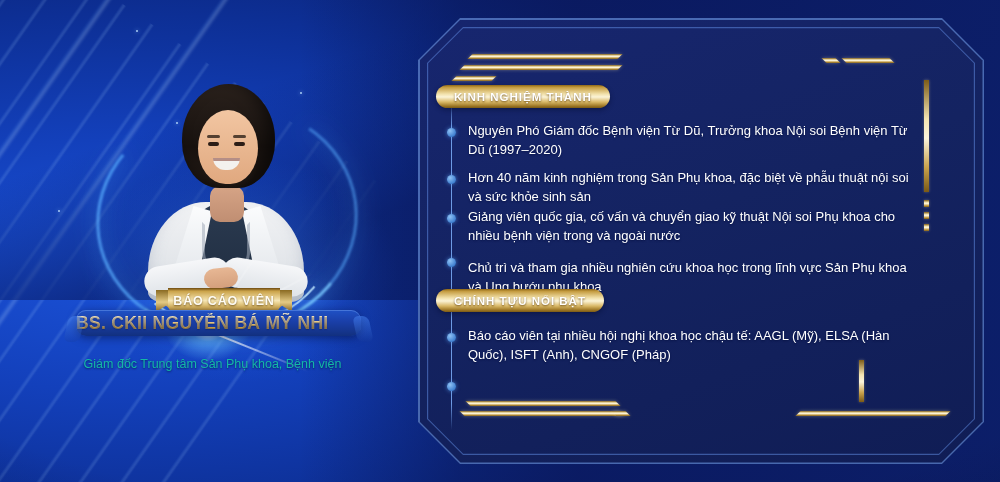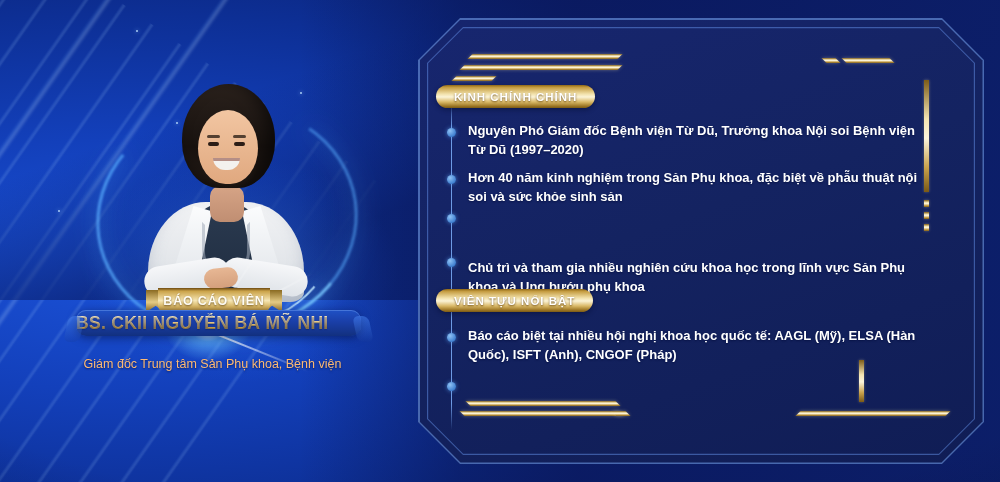--- a/index.html
+++ b/index.html
@@ -178,21 +178,21 @@
     border-radius: 10px; transform: rotate(-6deg);
   }
   .p-steth {
     position:absolute; left: 60px; top: 168px; width: 48px; height: 54px;
     border: 3px solid rgba(160,170,185,.55); border-top-color: transparent;
     border-radius: 0 0 26px 26px;
   }
 
   
   .ribbon {
-    position: absolute; left: 144px; top: 288px; width: 140px; height: 26px;
+    position: absolute; left: 154px; top: 288px; width: 140px; height: 26px;
   }
   .ribbon-body {
     position: absolute; inset: 0 14px;
     background: linear-gradient(180deg, #6d4a12 0%, #caa248 12%, #f6e6b4 48%, #d8b45c 74%, #8a6420 100%);
     border-radius: 0 0 9px 9px;
     display:flex; align-items:center; justify-content:center;
   }
   .ribbon-tail {
     position:absolute; top: 2px; width: 18px; height: 22px;
     background: linear-gradient(180deg, #8a6a22, #e4cb86 55%, #9b7526);
@@ -224,21 +224,21 @@
   .nameplate::after  { right: -10px; transform: skewX(12deg); }
   .name-text {
     font-size: 17.5px; font-weight: 700; letter-spacing: .3px;
     background: linear-gradient(180deg, #fff6d8 0%, #f0d18e 42%, #c79b3e 72%, #f4e2a8 100%);
     -webkit-background-clip: text; background-clip: text; color: transparent;
     text-shadow: 0 1px 1px rgba(10,30,90,.35);
     white-space: nowrap;
   }
   .subtitle {
     position: absolute; left: 40px; top: 355px; width: 345px;
-    text-align: center; color: #fdba74; font-size: 12.5px; line-height: 1.55;
+    text-align: center; color: #14b8a6; font-size: 12.5px; line-height: 1.55;
     text-shadow: 0 1px 2px rgba(5,18,70,.7);
   }
   .subtitle div { white-space: nowrap; }
 
   
   .frame {
     position: absolute; left: 418px; top: 18px; width: 566px; height: 446px;
   }
   .frame-fill {
     position: absolute; inset: 0;
@@ -316,21 +316,21 @@
     background: linear-gradient(180deg, rgba(110,165,245,0), rgba(125,175,250,.85) 8%, rgba(125,175,250,.85) 92%, rgba(110,165,245,0));
   }
   .bullet-dot {
     position: absolute; width: 9px; height: 9px; border-radius: 50%;
     background: radial-gradient(circle at 34% 32%, #8fc2f5, #3f7fd0 70%, #2d63ab 100%);
     box-shadow: 0 0 4px rgba(90,160,245,.7);
     left: 447px;
   }
   .bullet-text {
     position: absolute; left: 468px; width: 452px;
-    color: #ffffff; font-size: 13px; font-weight: 700; line-height: 1.48;
+    color: #ffffff; font-size: 13px; font-weight: 400; line-height: 1.48;
     text-shadow: 0 1px 2px rgba(4,14,60,.75);
   }
 </style>
 </head>
 <body>
 
 <div id="stage">
 
   <div class="bg-base"></div>
   <div class="streaks"></div>
@@ -412,36 +412,37 @@
     <div class="gbar h sk-l" style="right:36px;bottom:48px;width:150px;"></div>
 
     <div class="gbar h sk-r" style="left:44px;bottom:48px;width:160px;"></div>
     <div class="gbar h sk-r" style="left:50px;bottom:58px;width:150px;"></div>
     <div class="gbar h sk-r" style="left:196px;bottom:48px;width:14px;"></div>
   </div>
 
   <div class="tl-line"></div>
 
   <div class="badge" style="left:436px;top:85px;">
-    <span class="badge-text">KINH CHÍNH CHÍNH</span>
+    <span class="badge-text">KINH NGHIỆM THÀNH</span>
   </div>
 
   <div class="bullet-dot" style="top:128px"></div>
   <div class="bullet-text" style="top:121px">Nguyên Phó Giám đốc Bệnh viện Từ Dũ, Trưởng khoa Nội soi Bệnh viện Từ Dũ (1997–2020)</div>
 
   <div class="bullet-dot" style="top:175px"></div>
   <div class="bullet-text" style="top:168px">Hơn 40 năm kinh nghiệm trong Sản Phụ khoa, đặc biệt về phẫu thuật nội soi và sức khỏe sinh sản</div>
 
   <div class="bullet-dot" style="top:214px"></div>
+  <div class="bullet-text" style="top:207px">Giảng viên quốc gia, cố vấn và chuyển giao kỹ thuật Nội soi Phụ khoa cho nhiều bệnh viện trong và ngoài nước</div>
 
   <div class="bullet-dot" style="top:258px"></div>
   <div class="bullet-text" style="top:258px">Chủ trì và tham gia nhiều nghiên cứu khoa học trong lĩnh vực Sản Phụ khoa và Ung bướu phụ khoa</div>
 
   <div class="badge" style="left:436px;top:289px;">
-    <span class="badge-text">VIÊN TỰU NỔI BẬT</span>
+    <span class="badge-text">CHÍNH TỰU NỔI BẬT</span>
   </div>
 
   <div class="bullet-dot" style="top:333px"></div>
-  <div class="bullet-text" style="top:326px">Báo cáo biệt tại nhiều hội nghị khoa học quốc tế: AAGL (Mỹ), ELSA (Hàn Quốc), ISFT (Anh), CNGOF (Pháp)</div>
+  <div class="bullet-text" style="top:326px">Báo cáo viên tại nhiều hội nghị khoa học chậu tế: AAGL (Mỹ), ELSA (Hàn Quốc), ISFT (Anh), CNGOF (Pháp)</div>
 
   <div class="bullet-dot" style="top:382px"></div>
 
 </div>
 
 </body></html>

